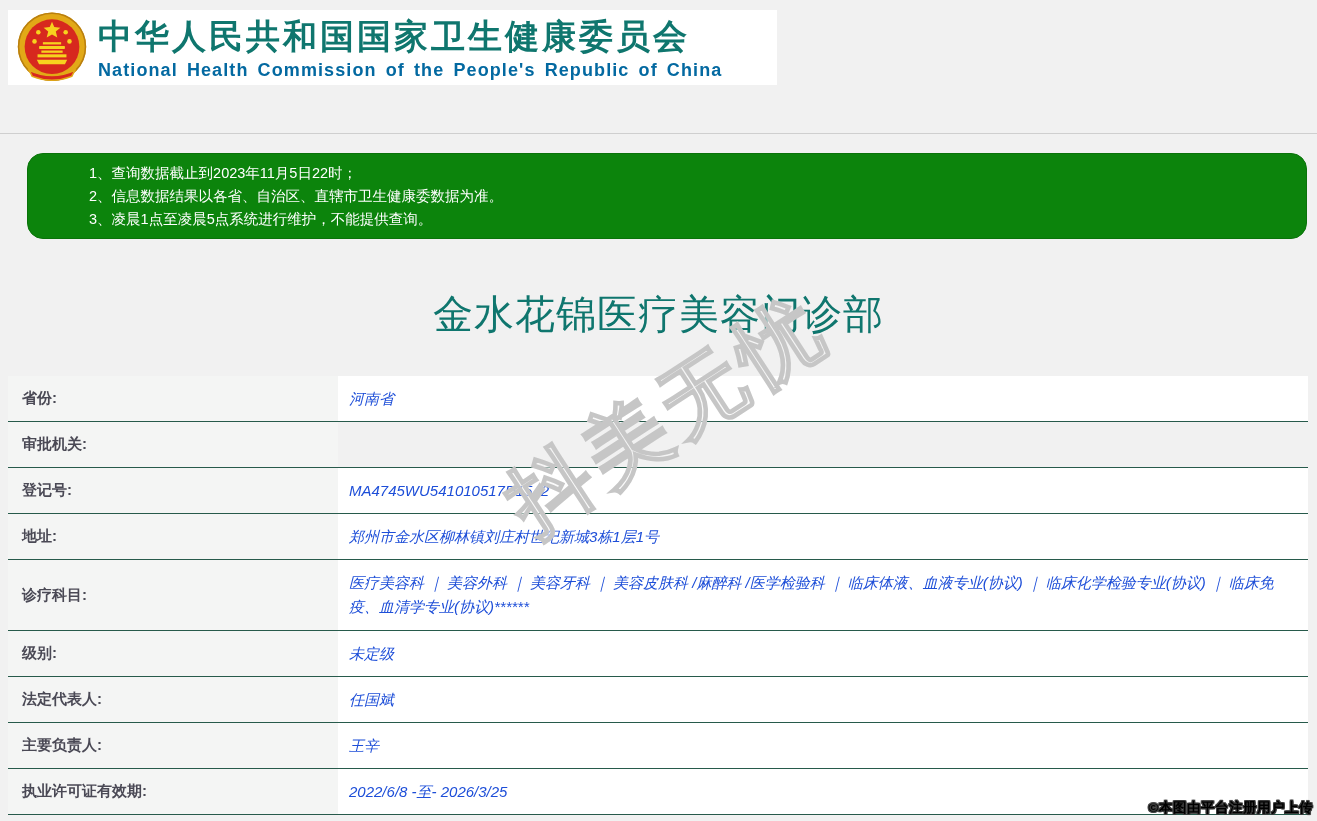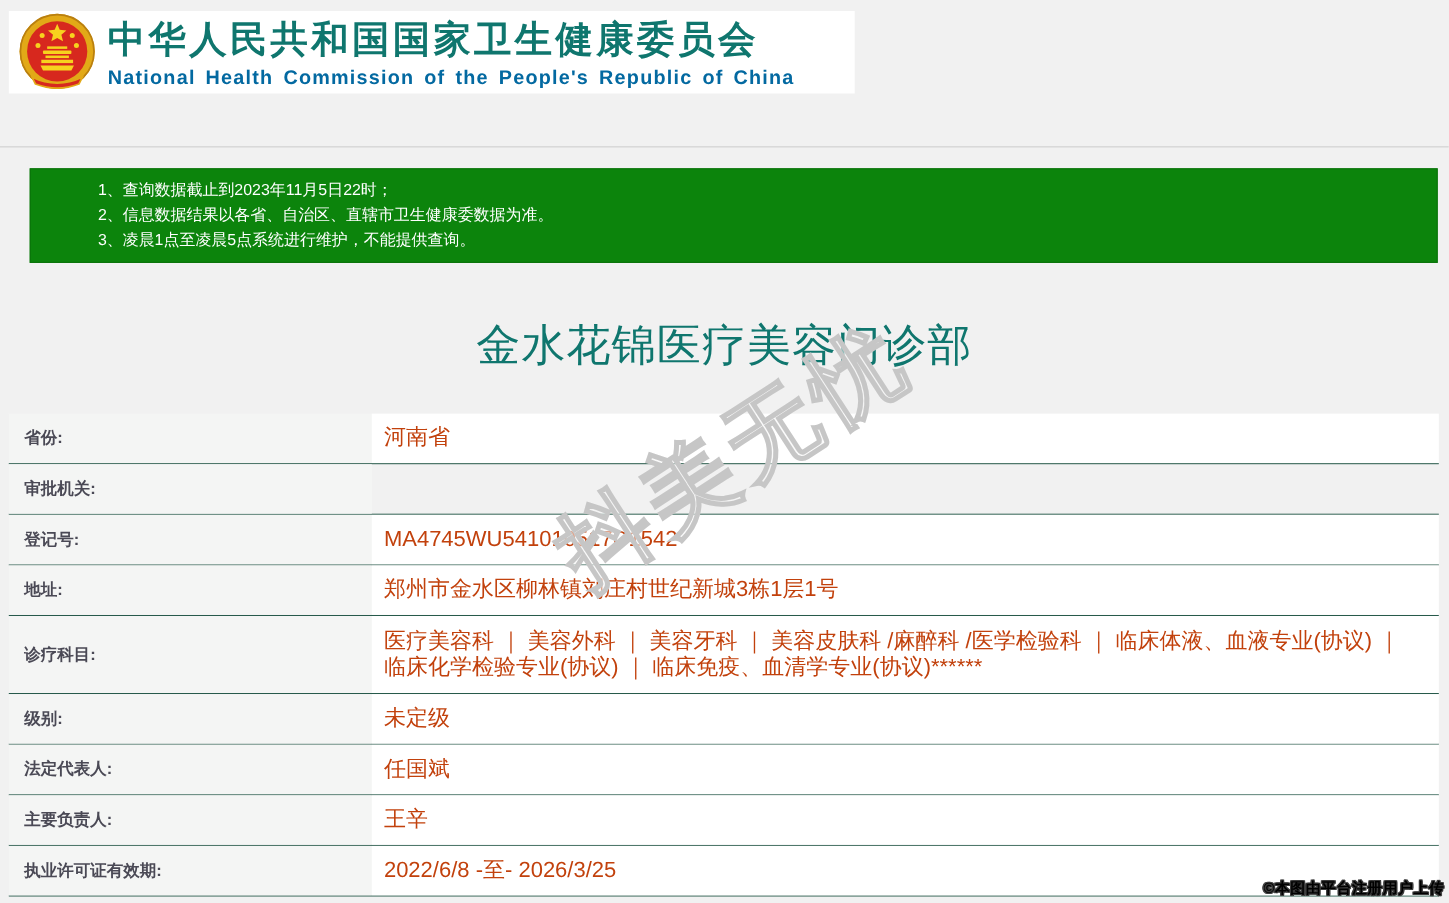--- a/index.html
+++ b/index.html
@@ -28,21 +28,21 @@
     word-spacing:3px; margin-top:5px; white-space:nowrap;
   }
   .header-divider {
     position:absolute; left:0; top:133px; width:1317px; height:0;
     border-top:1px solid #cfcfcf;
   }
 
   
   .notice {
     position:absolute; left:27px; top:153px; width:1280px; height:86px;
-    background:#0c840c; border:1px solid #0a730a; border-radius:0;
+    background:#0c840c; border:1px solid #0a730a; border-radius:16px;
     color:#ffffff; font-size:14.5px; line-height:23px;
     padding:8px 10px 4px 61px;
   }
 
   
   .inst-title {
     position:absolute; left:0; top:290px; width:1317px;
     text-align:center; color:#0f766e; font-size:40px; font-weight:400;
     letter-spacing:1px; line-height:48px;
   }
@@ -50,21 +50,21 @@
   
   .details { position:absolute; left:8px; top:376px; width:1300px; }
   .row { display:flex; align-items:stretch; border-bottom:1px solid #275a4b; min-height:46px; }
   .cell { display:flex; align-items:center; }
   .cell.label {
     width:330px; flex:0 0 auto; background:#f4f5f4;
     padding-left:14px; font-weight:bold; font-size:15px; color:#4a4955;
   }
   .cell.value {
     flex:1 1 auto; background:#ffffff;
-    padding:11px 10px 11px 11px; font-size:20px; color:#c2410c; line-height:23px;
+    padding:11px 10px 11px 11px; font-size:15px; color:#1d4ed8; line-height:23px;font-style:italic;
   }
   .row.first { min-height:45px; }
   .row.tall .cell.value { line-height:24px; }
 
   
   .watermark {
     position:absolute; left:468px; top:330px; width:400px; height:170px;
     transform:rotate(-33deg); transform-origin:center center;
     font-size:82px; font-weight:bold; letter-spacing:8px; white-space:nowrap;
     color:rgba(245,245,245,0.55);

